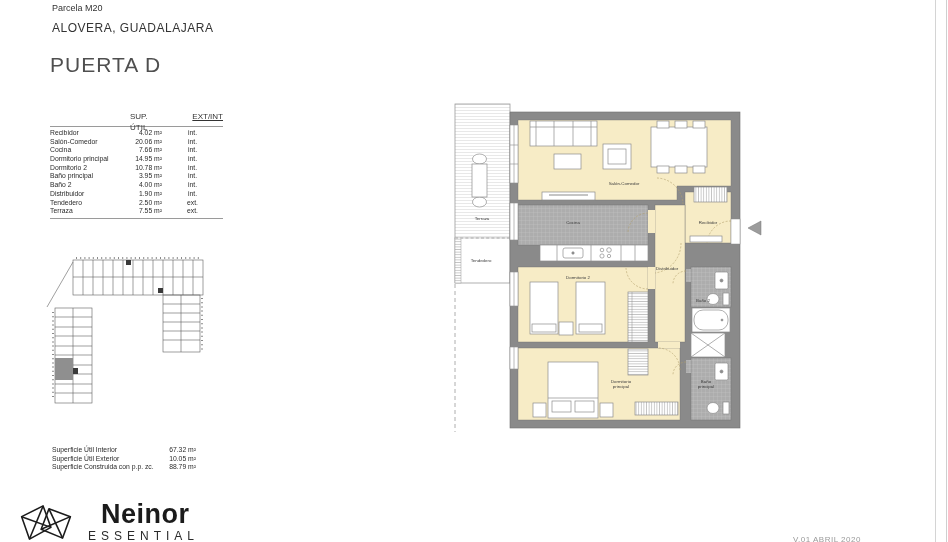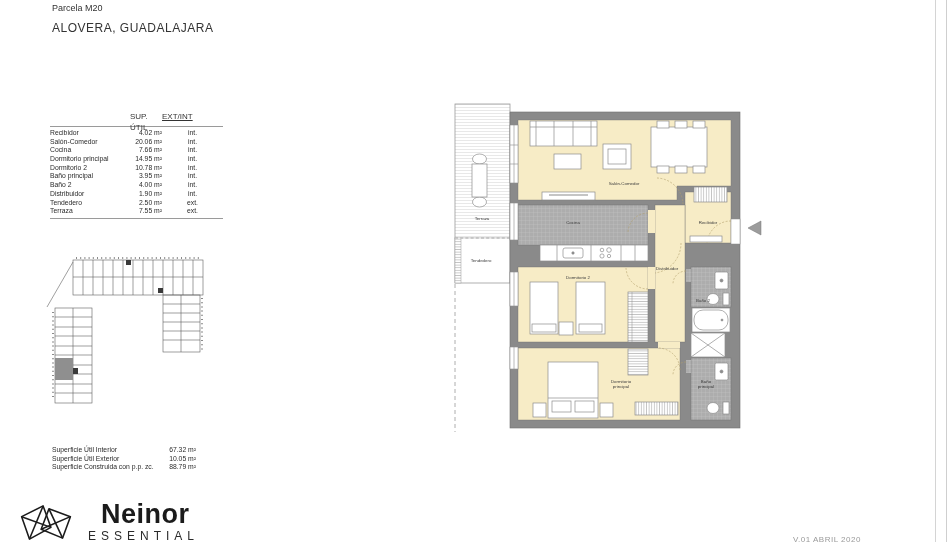--- a/index.html
+++ b/index.html
@@ -38,27 +38,28 @@
 </style>
 </head>
 <body>
 
 <div id="sheet">
 
   <div class="abs parcela">Parcela M20</div>
   <div class="abs city">ALOVERA, GUADALAJARA</div>
 
   <div class="abs title">
+    <div>PUERTA D</div>
   </div>
 
   <div class="abs tbl">
     <div class="thead">
       <span class="c1"></span>
       <span class="c2" style="text-align:left;">SUP. ÚTIL</span>
-      <span class="c3" style="text-align:left;text-decoration:underline;">EXT/INT</span>
+      <span class="c3" style="text-align:right;text-decoration:underline;">EXT/INT</span>
     </div>
     <div class="rule"></div>
     <div class="trow">
         <span class="c1">Recibidor</span>
         <span class="c2">4.02 m²</span>
         <span class="c3">int.</span>
       </div>
     <div class="trow">
         <span class="c1">Salón-Comedor</span>
         <span class="c2">20.06 m²</span>

